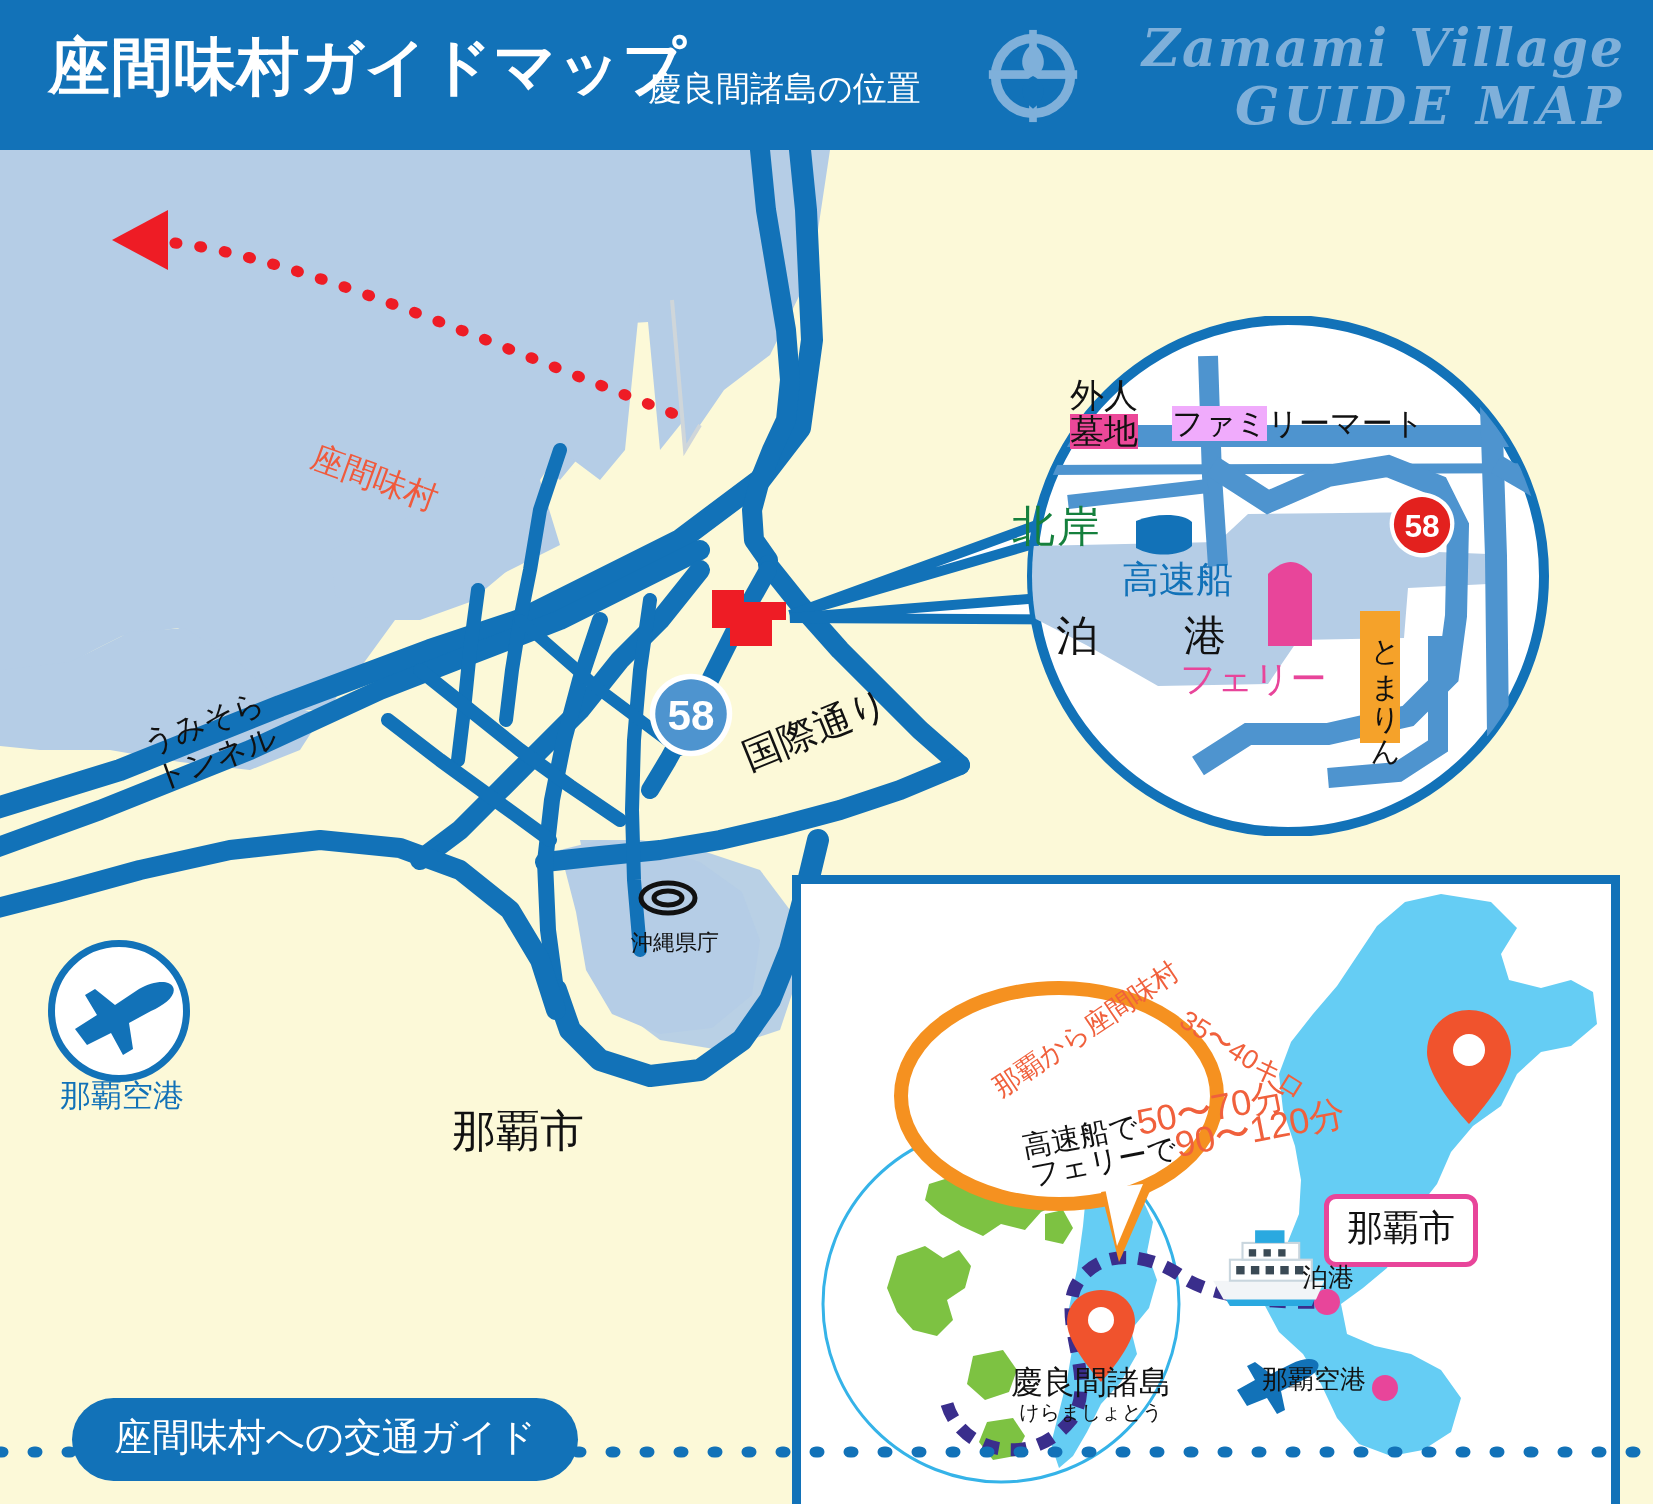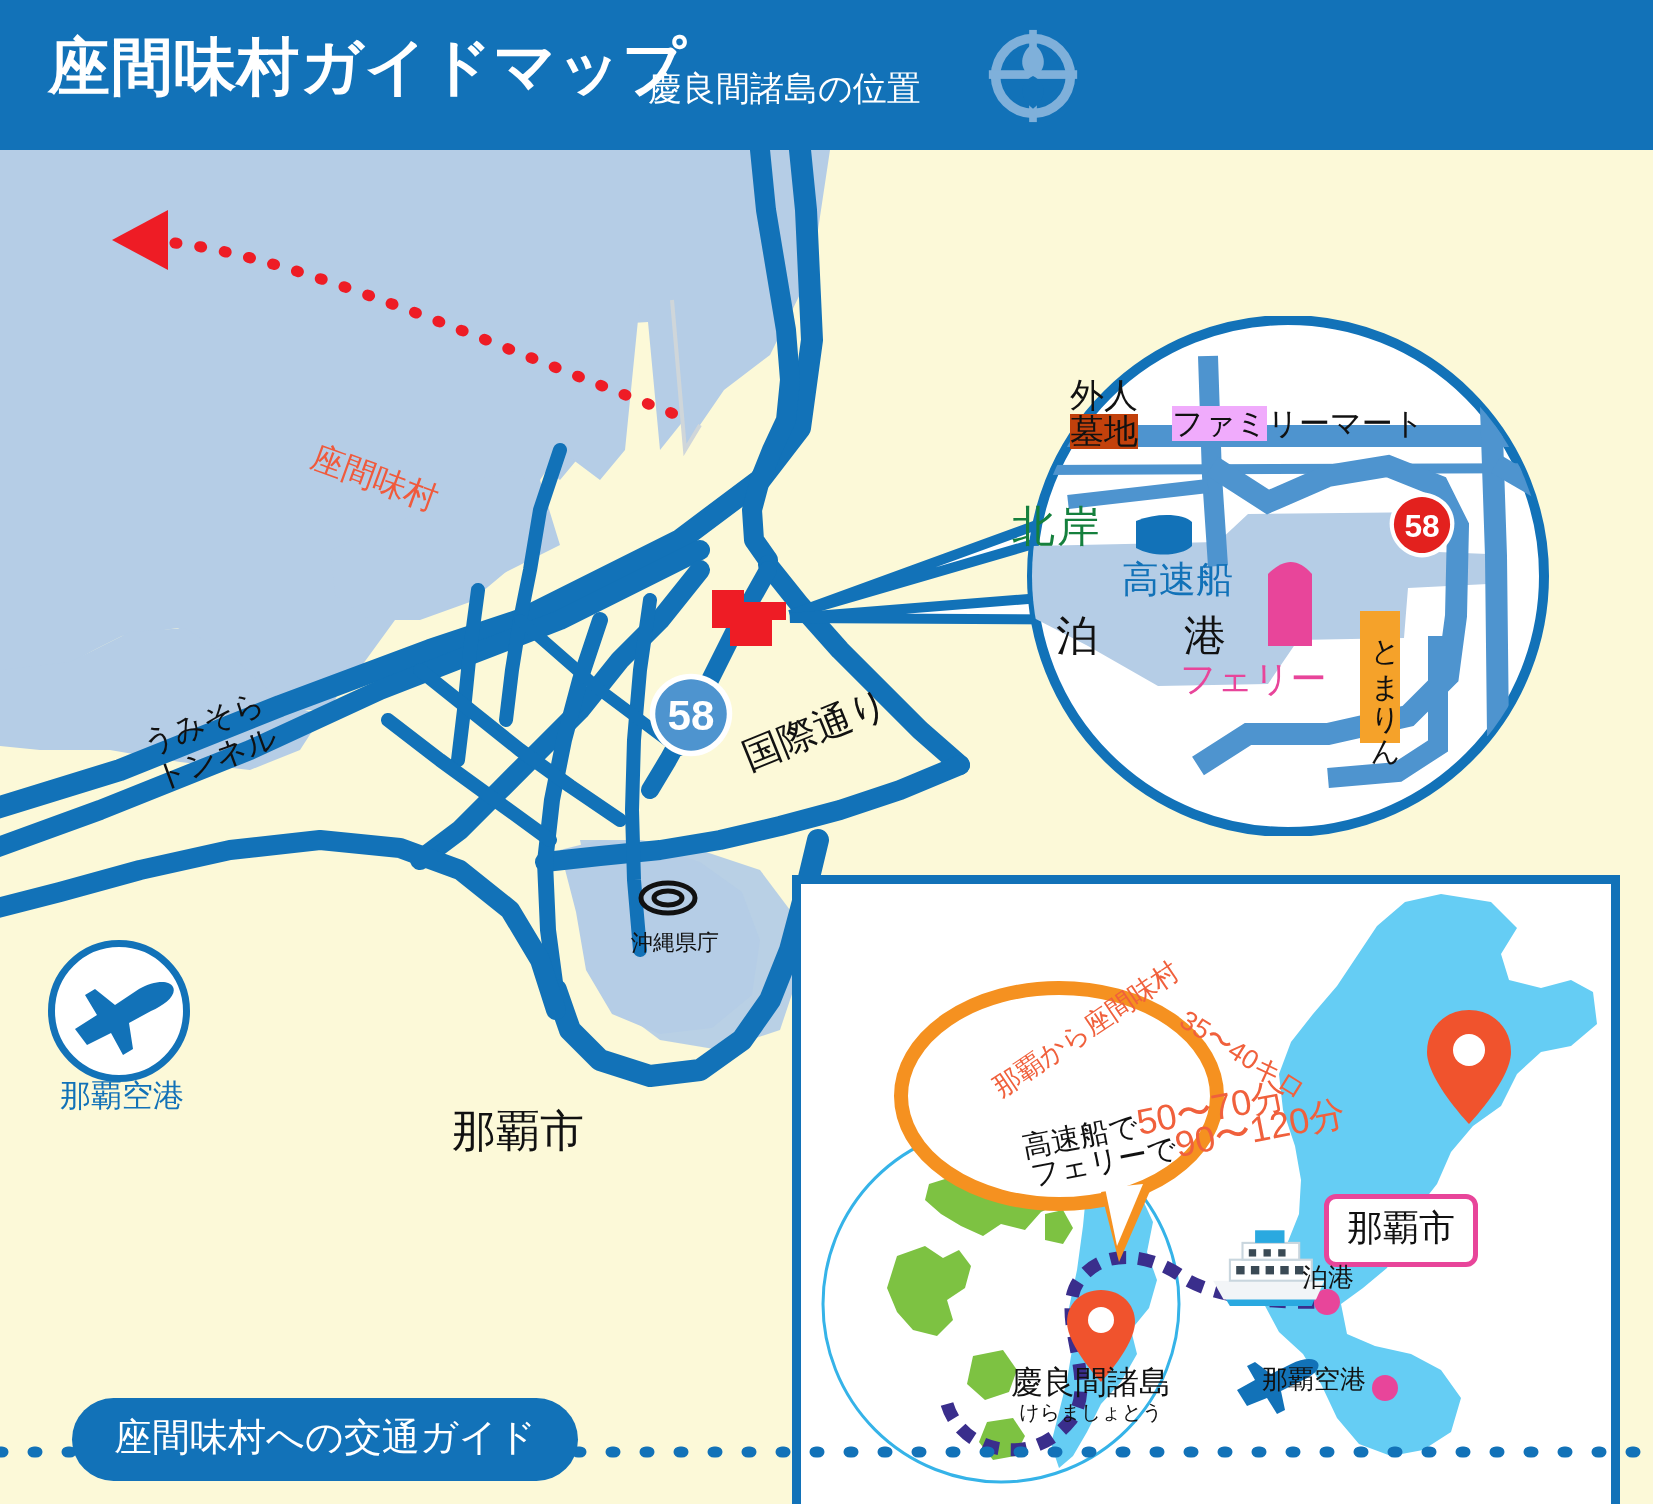--- a/index.html
+++ b/index.html
@@ -87,21 +87,21 @@
   }
 
   
   .inset-circle{
     position:absolute;left:968px;top:166px;width:640px;height:520px;
   }
   .ic-lbl{position:absolute;white-space:nowrap;}
   .ic-gaijin{
     left:1068px;top:228px;font-size:34px;color:#111;line-height:1.05;text-align:center;width:72px;
   }
-  .ic-gaijin .hl{background:#c2410c;display:inline-block;}
+  .ic-gaijin .hl{background:#ec4899;display:inline-block;}
   .ic-famima{
     left:1172px;top:253px;font-size:31px;color:#111;
   }
   .ic-famima .hl{background:#f0abfc;}
   .ic-kitagishi{left:1012px;top:348px;font-size:43px;color:#15803d;letter-spacing:2px;}
   .ic-kousokusen{left:1122px;top:405px;font-size:37px;color:#1272b8;}
   .ic-tomari{left:1056px;top:458px;font-size:42px;color:#111;letter-spacing:22px;}
   .ic-ferry{left:1180px;top:505px;font-size:36px;color:#e8459a;}
   .ic-tomarin{
     left:1366px;top:470px;font-size:29px;color:#111;
@@ -180,20 +180,24 @@
     <svg class="logo-emblem" viewBox="0 0 100 100">
       <g fill="#7fb0da">
         <path d="M50 6 a44 44 0 0 1 0 88 a44 44 0 0 1 0 -88 z M50 16 a34 34 0 0 0 0 68 a34 34 0 0 0 0 -68 z"></path>
         <rect x="46" y="2" width="8" height="96"></rect>
         <rect x="4" y="44" width="92" height="9"></rect>
         <path d="M50 16 C36 26 34 44 50 52 C66 44 64 26 50 16 z"></path>
         <path d="M50 84 C36 74 34 58 50 50 C66 58 64 74 50 84 z" fill="#1272b8"></path>
       </g>
     </svg>
 
+    <div class="brand">
+      <span class="brand-1">Zamami Village</span>
+      <span class="brand-2">GUIDE MAP</span>
+    </div>
   </div>
 
   <div class="mapcanvas">
 
     <svg class="svgfull" viewBox="0 0 1653 1354">
 
       <path d="M0,0 L820,0 L808,60 L790,150 L760,210 L700,250 L660,300 L648,172 L600,175 L585,300 L560,330
                L520,300 L500,330 L520,400 L470,430 L420,430 L380,470 L350,520 L330,560 L300,560
                L250,520 L210,480 L160,470 L110,490 L60,520 L0,520 Z" fill="#b5cde6"></path>
       <path d="M0,300 L120,330 L200,380 L250,420 L300,480 L290,520 L250,560 L180,545 L100,530 L0,540 Z" fill="#b5cde6" opacity="0"></path>

